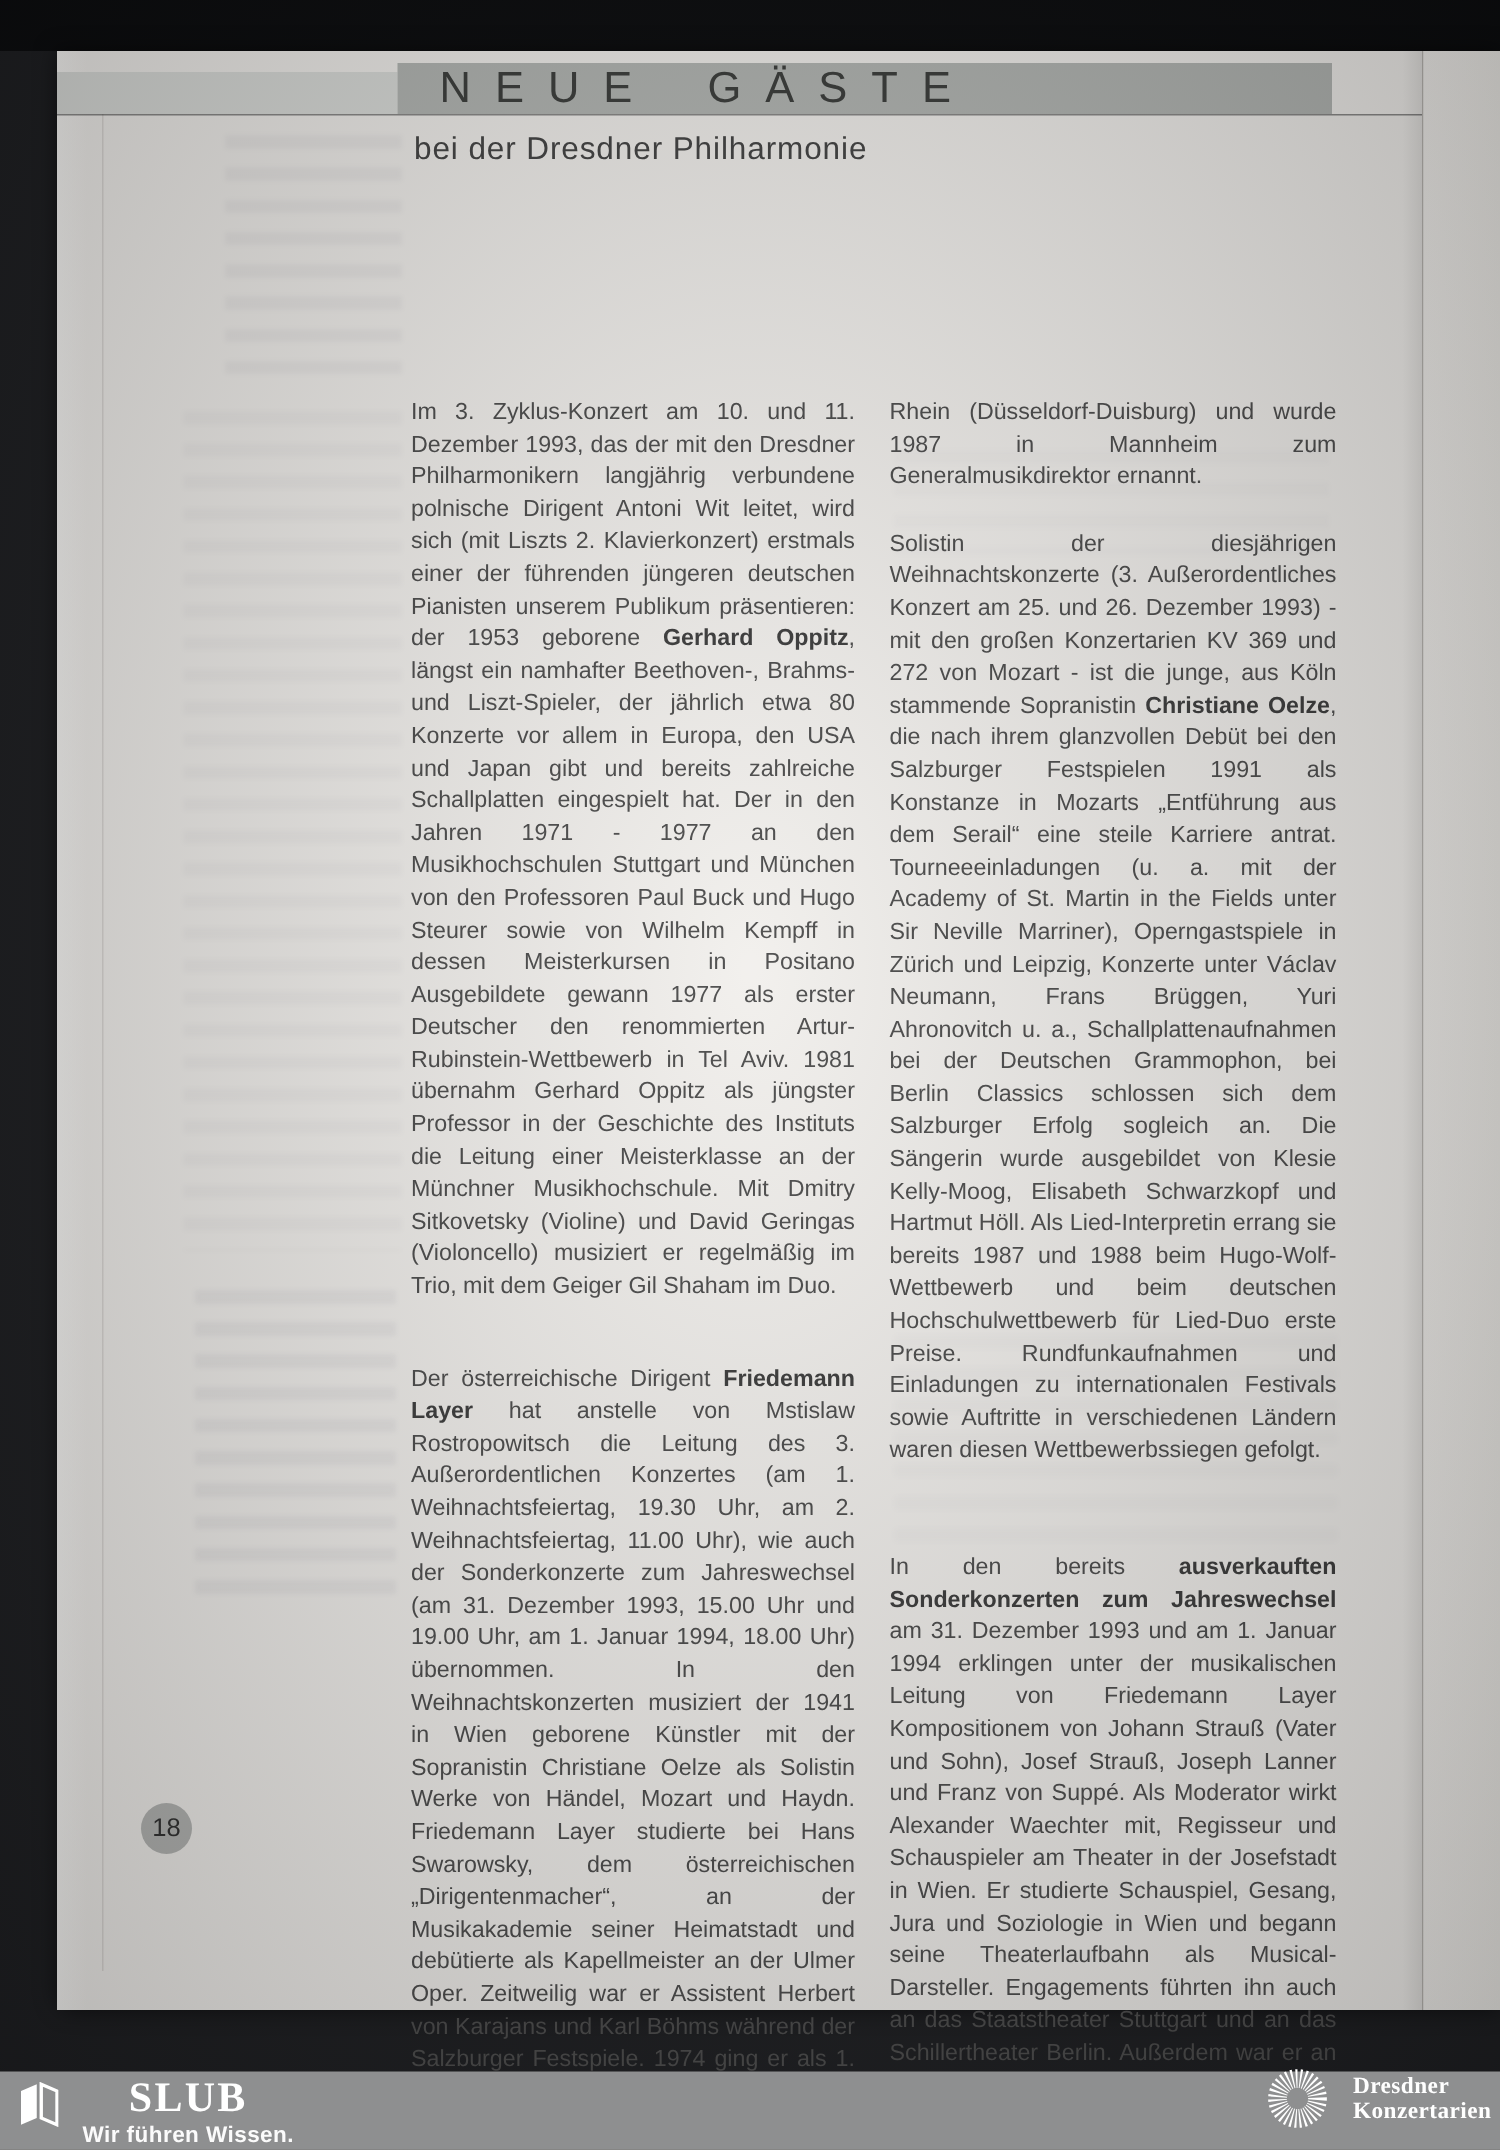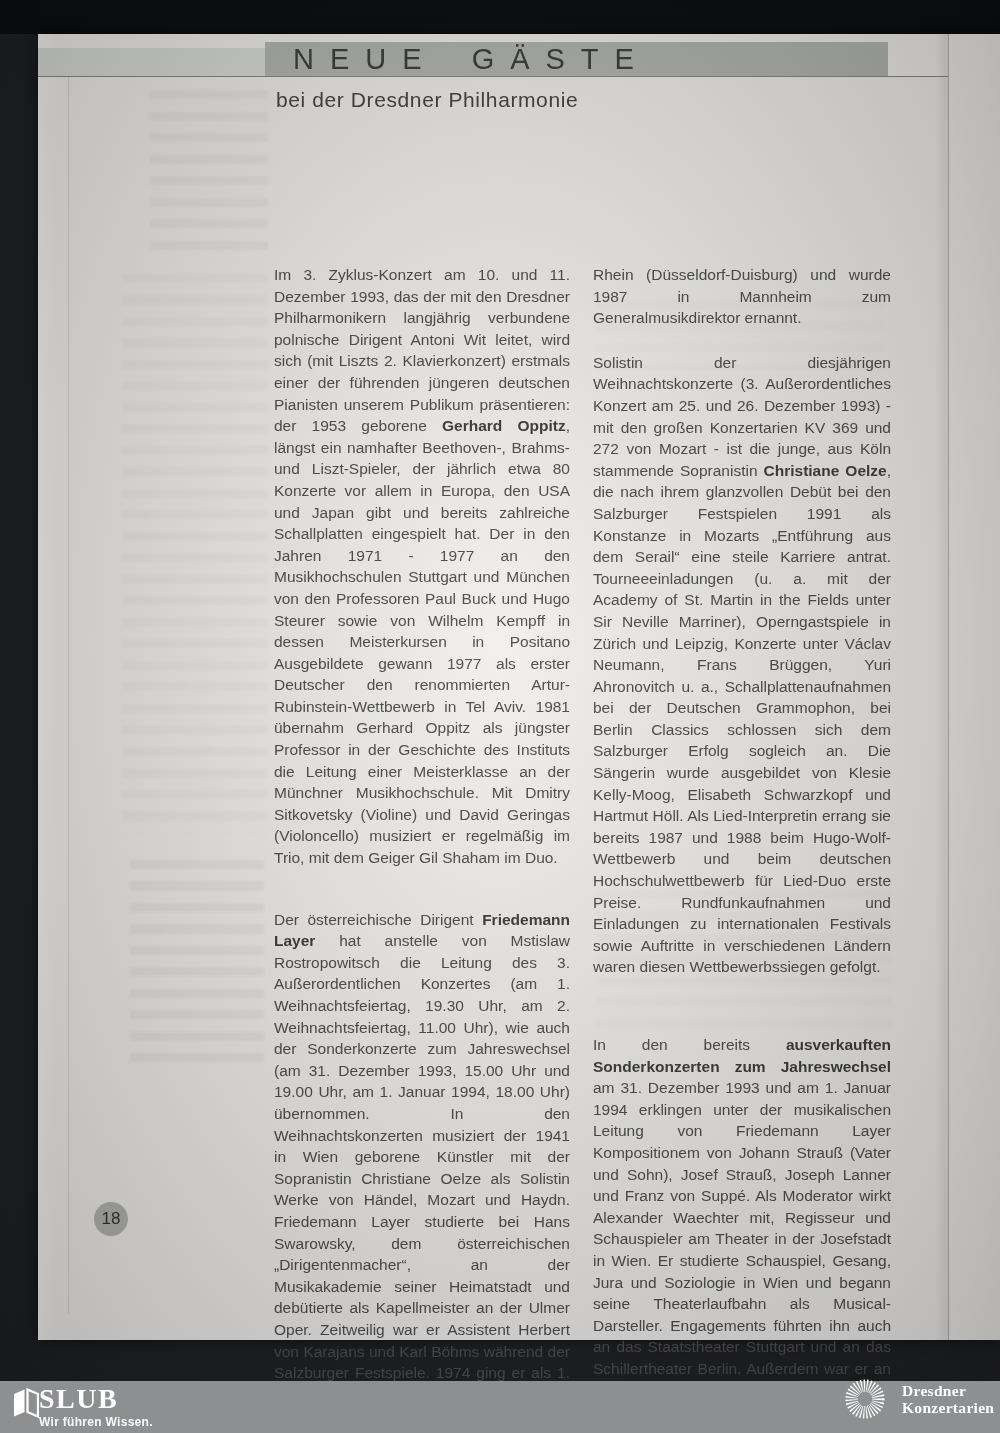--- a/index.html
+++ b/index.html
@@ -56,24 +56,24 @@
     position:absolute;left:56px;top:1168px;width:34px;height:34px;border-radius:50%;
     background:#b5b6b4;color:#333;font-size:17px;display:flex;align-items:center;justify-content:center;
   }
   
   .ghost{position:absolute;filter:blur(1.6px);pointer-events:none;}
   .g-stripes{background:repeating-linear-gradient(to bottom,rgba(110,110,128,0.14) 0 9px,rgba(0,0,0,0) 9px 21.5px);}
   
   .footer{position:absolute;left:0;top:1381px;width:1000px;height:52px;background:#8e8f90;}
   .footer-slub{position:absolute;left:13px;top:3px;display:flex;align-items:flex-start;cursor:pointer;}
   .book-icon{width:26px;height:30px;margin-top:4px;}
-  .slub-text-block{}
+  .slub-text-block{margin-left:16px;text-align:center;}
   .slub-title{font-family:"Liberation Serif",serif;font-weight:bold;font-size:28px;color:#ffffff;
     letter-spacing:1.5px;line-height:30px;}
-  .slub-tagline{font-size:12px;font-weight:bold;color:#fbfbfb;margin-top:1px;letter-spacing:0.3px;}
+  .slub-tagline{font-size:15px;font-weight:bold;color:#fbfbfb;margin-top:1px;letter-spacing:0.3px;}
   .footer-partner{position:absolute;left:840px;top:0px;display:flex;align-items:center;height:36px;cursor:pointer;}
   .starburst{width:50px;height:50px;}
   .partner-text{margin-left:12px;font-family:"Liberation Serif",serif;font-weight:600;
     color:#ffffff;font-size:15.5px;line-height:17px;letter-spacing:0.3px;}
 </style>
 </head>
 <body>
 
 <div class="top-strip"></div>
 

